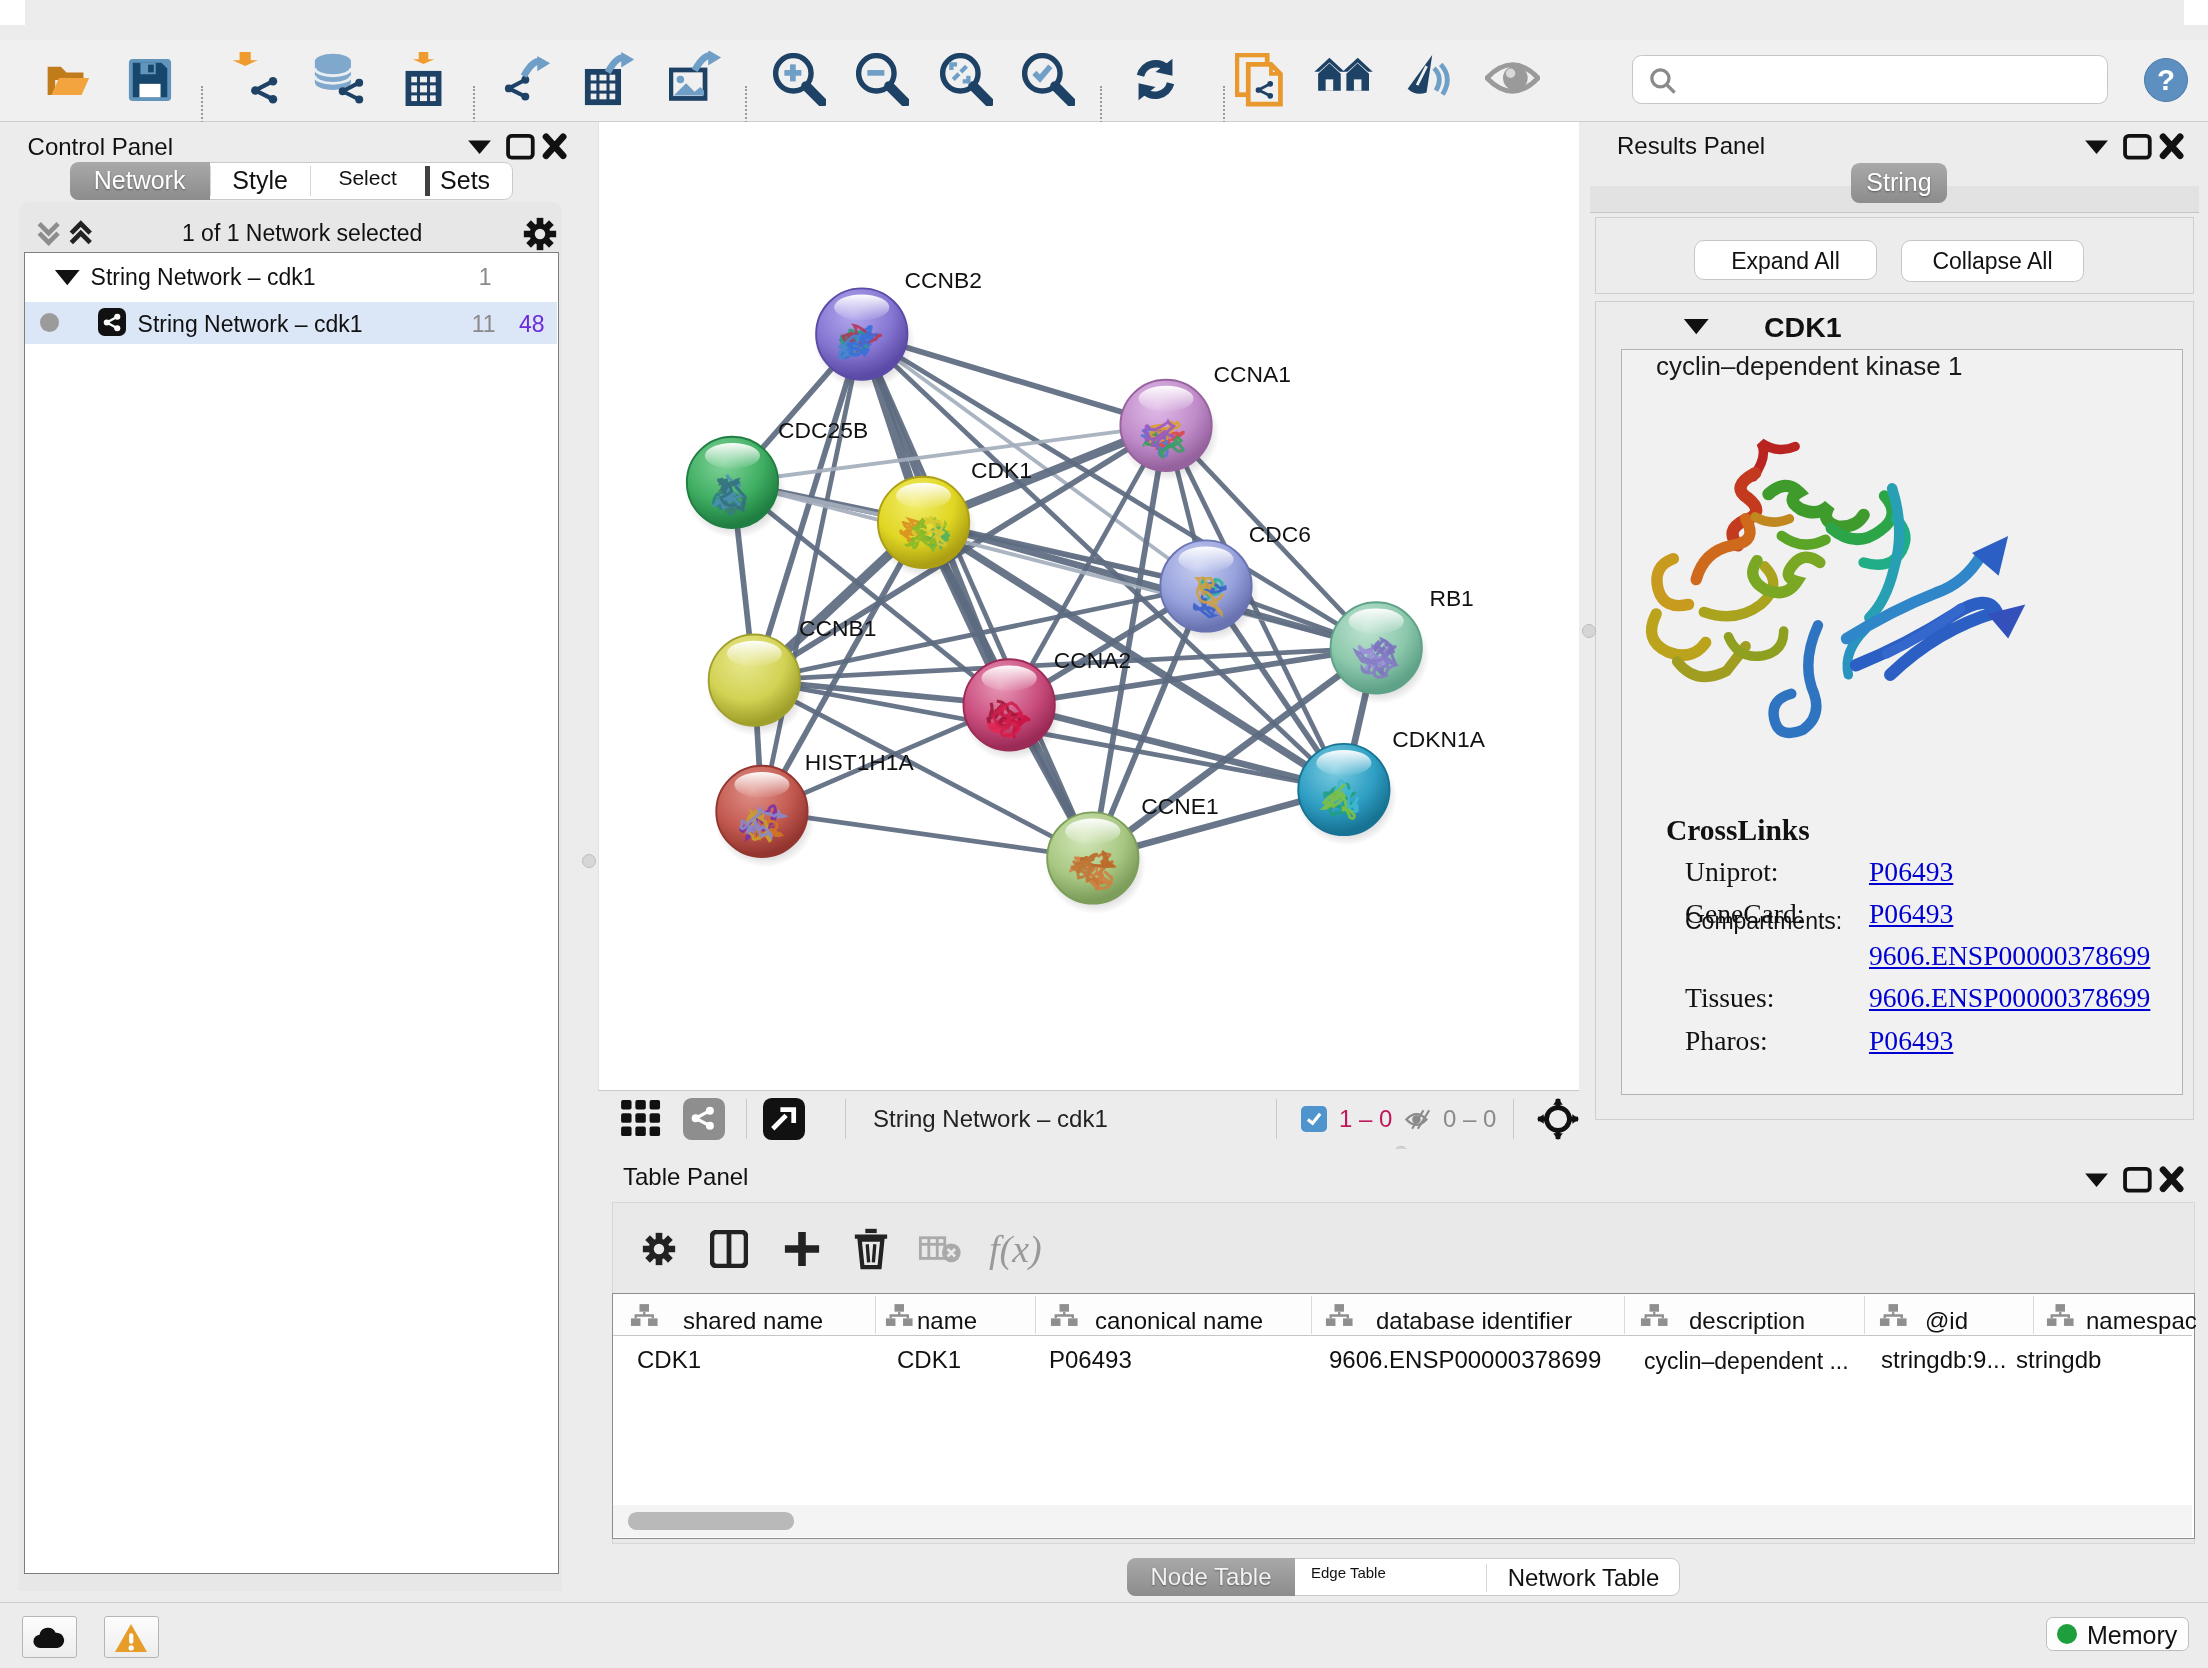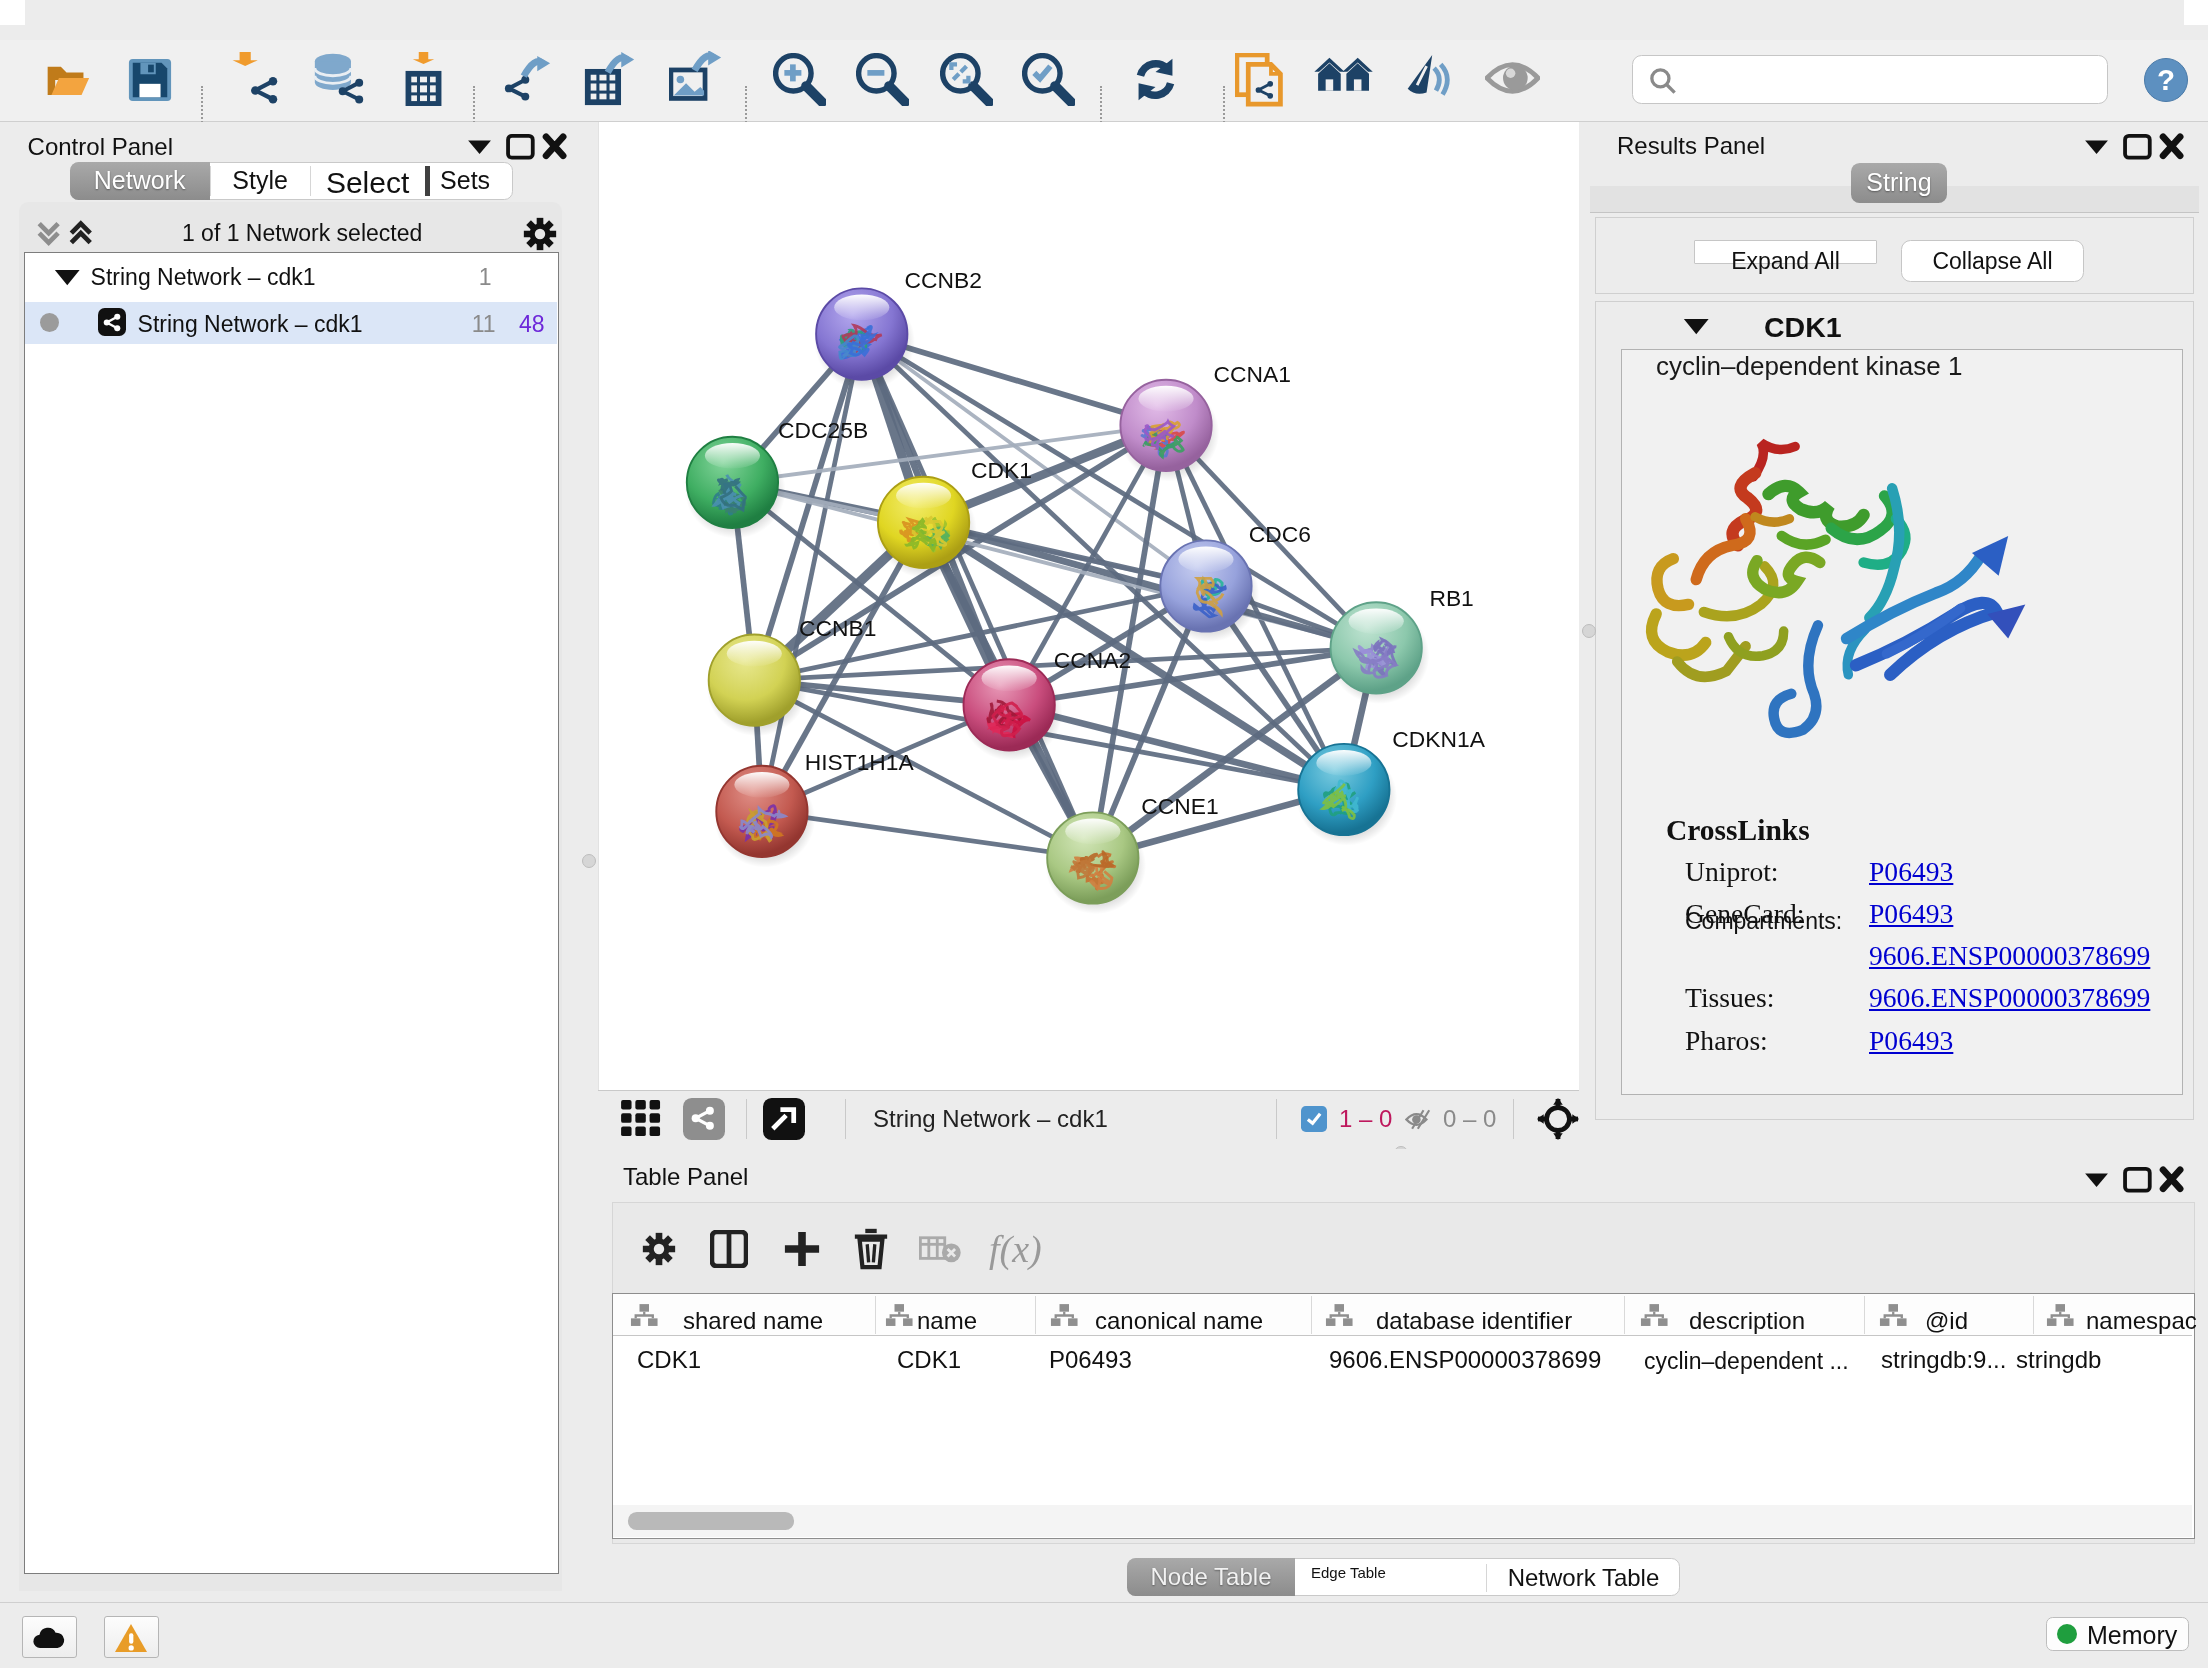--- a/index.html
+++ b/index.html
@@ -149,21 +149,21 @@
  <div class="lbl" style="left:20px;top:10.5px;font-size:24px">Control Panel</div>
  <svg class="abs" style="left:458px;top:11.4px" width="105" height="28.5" viewBox="0 0 110 30">
   <path d="M2,8 L26,8 L14,22 Z" fill="#111"></path>
   <rect x="44" y="3" width="26" height="23" rx="4" fill="none" stroke="#111" stroke-width="4"></rect>
   <path d="M84,4 L102,24 M102,4 L84,24" stroke="#111" stroke-width="7" stroke-linecap="round"></path>
  </svg>
 
  <div class="abs" style="left:62px;top:40px;width:443px;height:38px;background:#ffffff;border:1px solid #c9c9c9;border-radius:8.6px"></div>
  <div class="abs" style="left:62px;top:40px;width:140px;height:38px;background:linear-gradient(#a9a9a9,#8c8c8c);border-radius:8.6px 0 0 8.6px;color:#fff;font-size:25px;text-align:center;line-height:36px;text-shadow:0 1px 1.9px rgba(0,0,0,.4)">Network</div>
  <div class="lbl" style="left:202px;top:44px;width:100px;font-size:25px;text-align:center;border-left:1px solid #d6d6d6;height:30px">Style</div>
- <div class="lbl" style="left:302px;top:44px;width:115px;font-size:30px;text-align:center;border-left:1px solid #d6d6d6;height:30px">Select</div>
+ <div class="lbl" style="left:302px;top:44px;width:115px;font-size:21px;text-align:center;border-left:1px solid #d6d6d6;height:30px">Select</div>
  <div class="lbl" style="left:417px;top:44px;width:76px;font-size:25px;text-align:center;border-left:5px solid #404040;height:30px">Sets</div>
 
  <div class="abs" style="left:11.4px;top:80px;width:543px;height:1389px;background:#e7e7e7;border-radius:9.5px 9.5px 0 0"></div>
 
  <svg class="abs" style="left:27px;top:96px" width="67" height="34" viewBox="0 0 70 36">
   <path d="M4,6 L14,16 L24,6 M4,16 L14,26 L24,16" fill="none" stroke="#8d8d8d" stroke-width="5"></path>
   <path d="M38,16 L48,6 L58,16 M38,26 L48,16 L58,26" fill="none" stroke="#222" stroke-width="5"></path>
  </svg>
  <div class="lbl" style="left:95px;top:98px;width:399px;text-align:center;font-size:23px">1 of 1 Network selected</div>
  <svg class="abs" style="left:513px;top:93px" width="38" height="38" viewBox="0 0 40 40">
@@ -487,21 +487,21 @@
 <div class="lbl" style="left:1617px;top:132px;font-size:24px">Results Panel</div>
 <svg class="abs" style="left:2083px;top:133px" width="105" height="28.5" viewBox="0 0 110 30">
   <path d="M2,8 L26,8 L14,22 Z" fill="#111"></path>
   <rect x="44" y="3" width="26" height="23" rx="4" fill="none" stroke="#111" stroke-width="4"></rect>
   <path d="M84,4 L102,24 M102,4 L84,24" stroke="#111" stroke-width="7" stroke-linecap="round"></path>
 </svg>
 <div class="abs" style="left:1590px;top:186px;width:609px;height:27px;background:#e2e2e2;border-bottom:1px solid #c4c4c4"></div>
 <div class="abs" style="left:1851px;top:163px;width:96px;height:40px;background:linear-gradient(#a9a9a9,#8c8c8c);border-radius:8.6px;color:#fff;font-size:25px;text-align:center;line-height:38px;text-shadow:0 1px 1.9px rgba(0,0,0,.4)">String</div>
 
 <div class="abs" style="left:1595px;top:217px;width:599px;height:77px;background:#ececec;border:1.9px groove #cfcfcf"></div>
-<div class="abs" style="left:1694px;top:240px;width:183px;height:24px;background:#ffffff;border:1.9px solid #c6c6c6;border-radius:1px;font-size:23px;color:#111;text-align:center;line-height:40px">Expand All</div>
+<div class="abs" style="left:1694px;top:240px;width:183px;height:40px;background:#ffffff;border:1.9px solid #c6c6c6;border-radius:10px;font-size:23px;color:#111;text-align:center;line-height:40px">Expand All</div>
 <div class="abs" style="left:1901px;top:240px;width:183px;height:42px;background:#ffffff;border:1.9px solid #c6c6c6;border-radius:9.5px;font-size:23px;color:#111;text-align:center;line-height:40px">Collapse All</div>
 
 <div class="abs" style="left:1595px;top:301px;width:599px;height:819px;background:#ececec;border:1.9px groove #cfcfcf"></div>
 <svg class="abs" style="left:1682px;top:315px" width="28.5" height="25" viewBox="0 0 30 26">
       <path d="M2,4 L28,4 L15,20 Z" fill="#111"></path>
     </svg>
 <div class="lbl" style="left:1764px;top:311px;font-size:28.5px;font-weight:bold">CDK1</div>
 <div class="abs" style="left:1621px;top:349px;width:562px;height:746px;background:#f1f1f1;border:1px solid #b2b2b2"></div>
 <div class="lbl" style="left:1656px;top:351px;font-size:26px;color:#1a1a1a">cyclin–dependent kinase 1</div>
 

